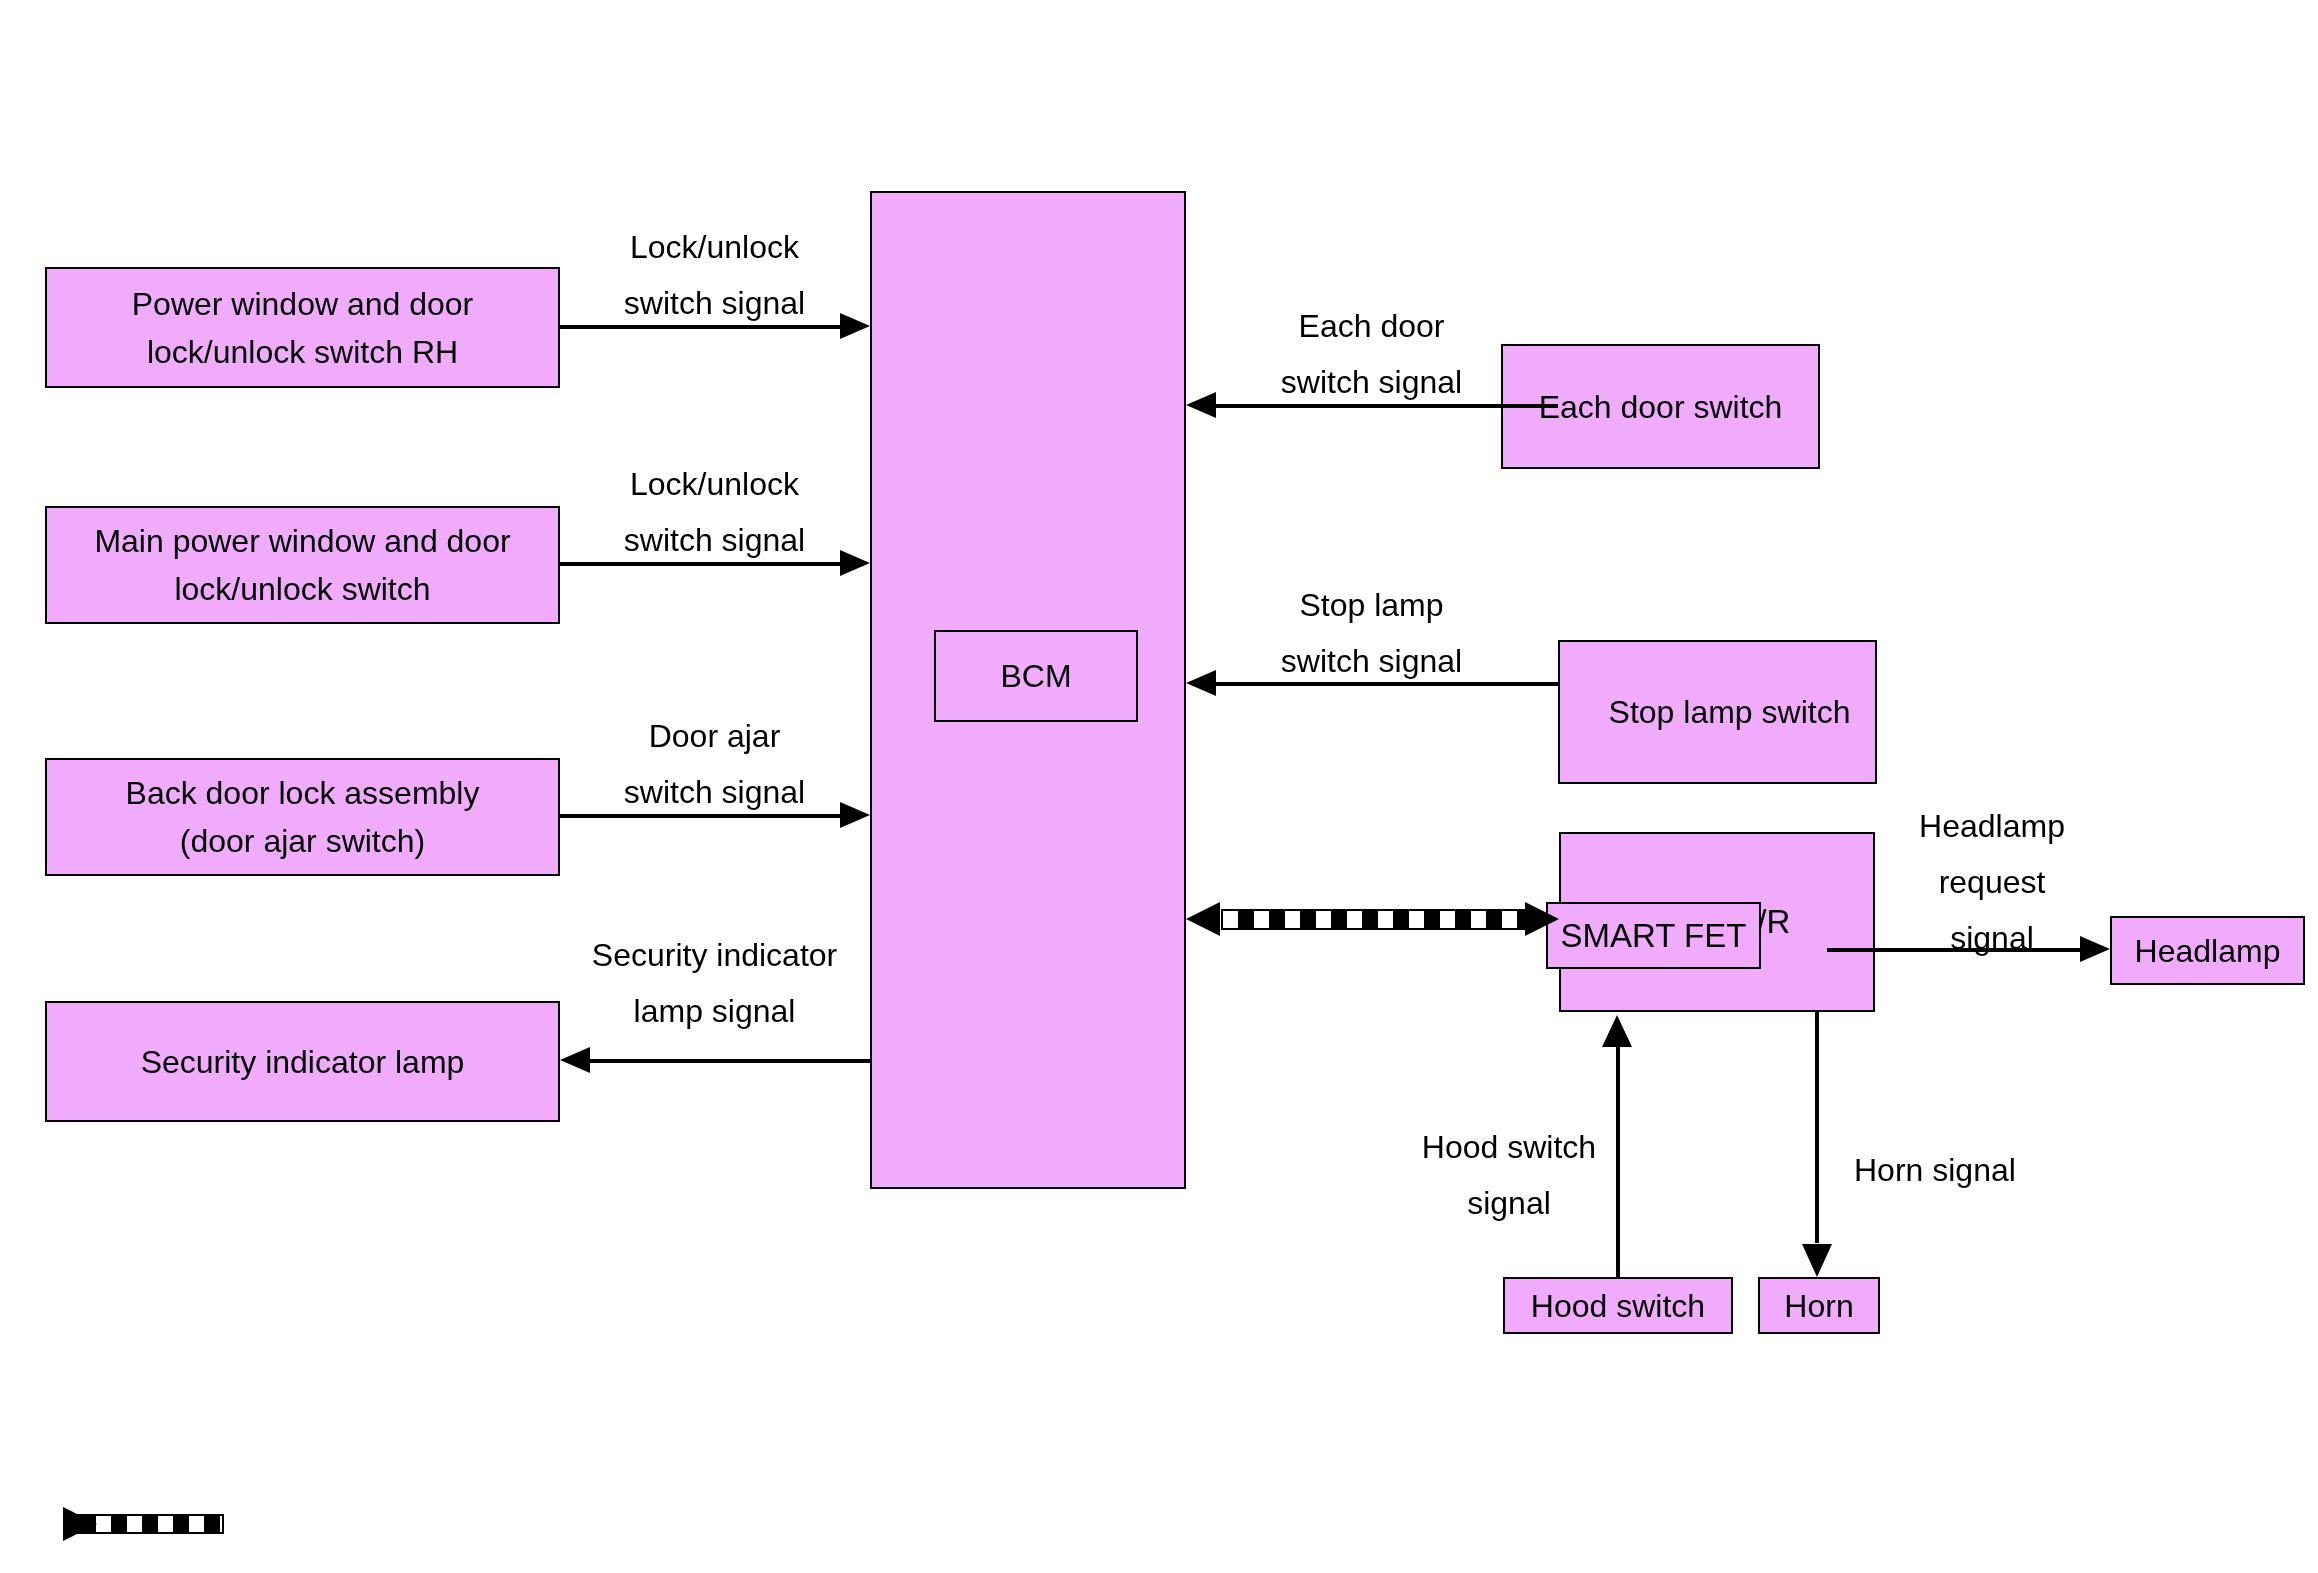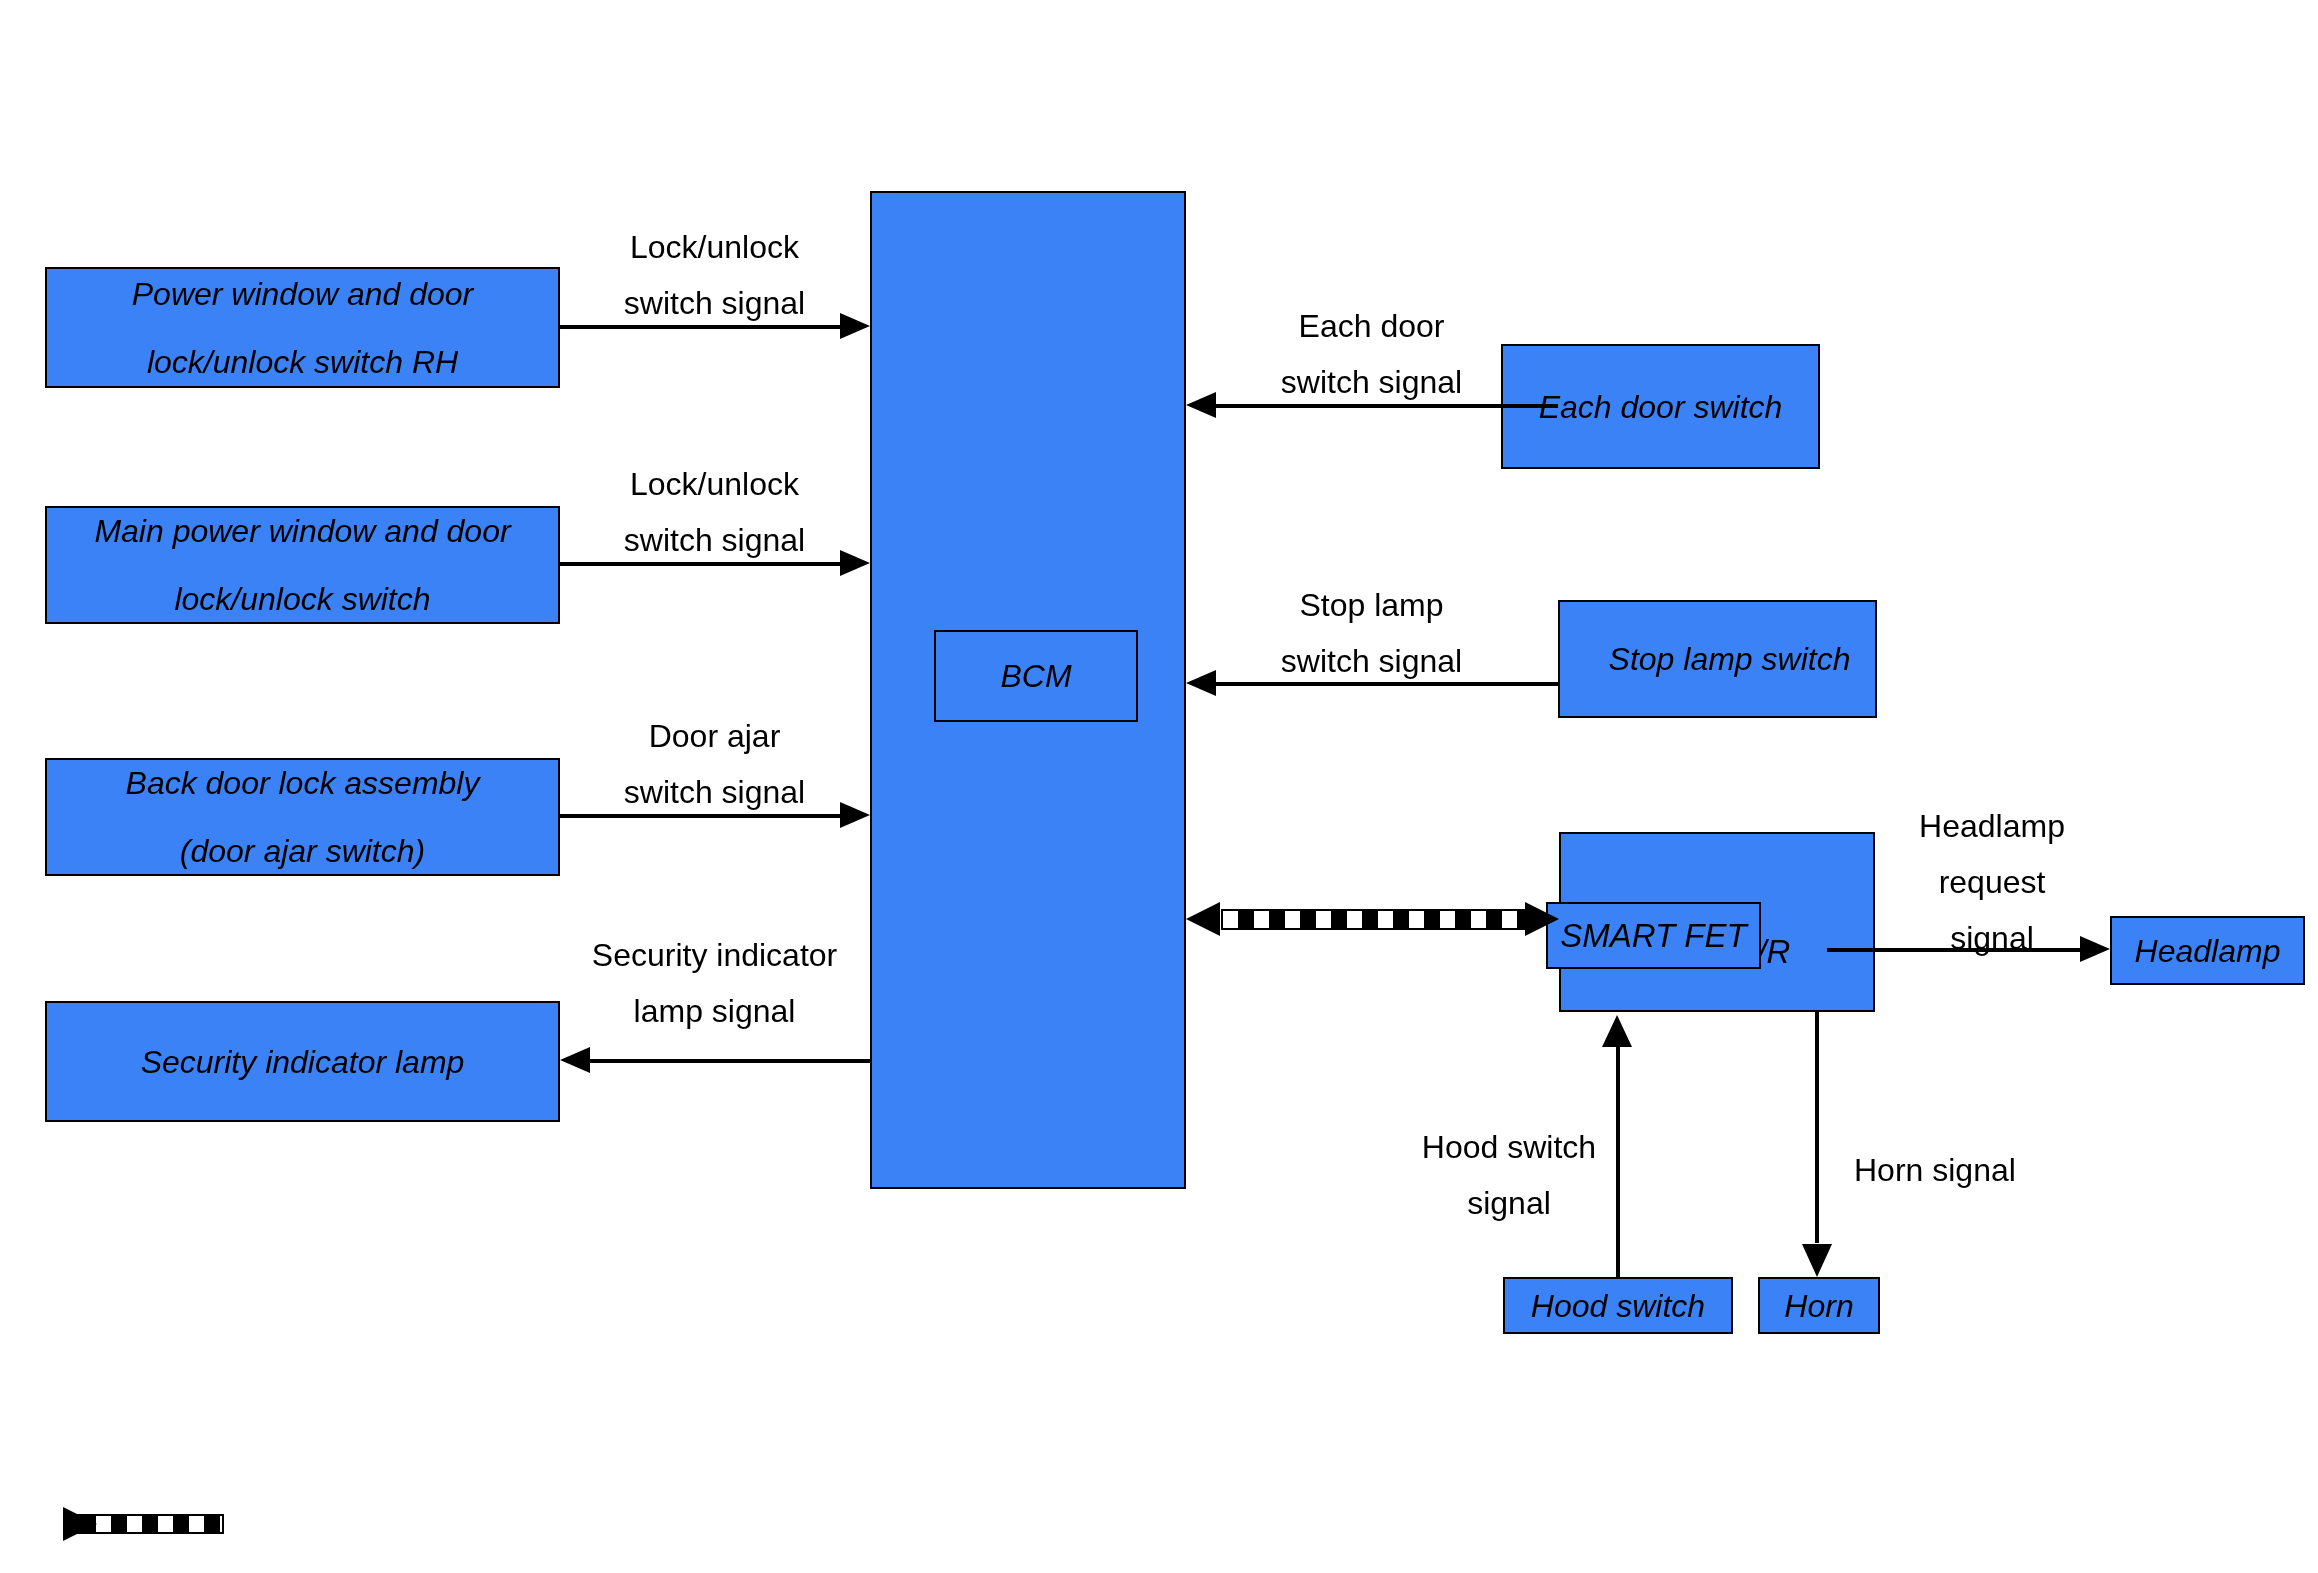--- a/index.html
+++ b/index.html
@@ -9,29 +9,28 @@
     height: 1573px;
     background: #ffffff;
     font-family: "Liberation Sans", sans-serif;
     color: #000000;
     overflow: hidden;
   }
   .box {
     position: absolute;
     box-sizing: border-box;
     border: 2.9px solid #000000;
-    background: #3b82f6;
+    background: #f0abfc;
     display: flex;
     align-items: center;
     justify-content: center;
     text-align: center;
     white-space: pre-line;
     font-size: 32px;
-    line-height: 68px;
-    font-style: italic;
+    line-height: 48px;
   }
   .sig {
     position: absolute;
     text-align: center;
     white-space: pre-line;
     font-size: 32px;
     line-height: 56px;
   }
   .hline { position: absolute; height: 4px; background: #000000; }
   .vline { position: absolute; width: 4px; background: #000000; }
@@ -51,21 +50,21 @@
   .can-head-r { border-top: 17px solid transparent; border-bottom: 17px solid transparent; border-left: 34px solid #000000; }
 
   
   #b-power    { left: 45px;   top: 267px;  width: 515px; height: 121px; }
   #b-main     { left: 45px;   top: 506px;  width: 515px; height: 118px; }
   #b-back     { left: 45px;   top: 758px; width: 515px; height: 118px; }
   #b-seclamp  { left: 45px;   top: 1001px; width: 515px; height: 121px; }
   #b-bcm-outer{ left: 870px; top: 191px;  width: 316px; height: 998px; }
   #b-bcm-inner{ left: 934px; top: 630px; width: 204px; height: 92px; font-size: 32px; }
   #b-eachdoor { left: 1501px; top: 344px;  width: 319px; height: 125px; }
-  #b-stoplamp { left: 1558px; top: 600px; width: 319px; height: 118px; padding-left: 24px; }
+  #b-stoplamp { left: 1558px; top: 640px; width: 319px; height: 144px; padding-left: 24px; }
   #b-ipdm     { left: 1559px; top: 832px; width: 316px; height: 180px; display: block; }
   #b-ipdm .ipdm-label { display: block; margin-top: 16px; text-align: center; font-size: 33px; }
   #b-smartfet { left: 1546px; top: 902px; width: 215px; height: 67px; font-size: 33px; }
   #b-headlamp { left: 2110px; top: 916px; width: 195px; height: 69px; }
   #b-hood     { left: 1503px; top: 1277px; width: 230px; height: 57px; }
   #b-horn     { left: 1758px; top: 1277px; width: 122px; height: 57px; }
 
   
   #s-lock1    { left: 554px;  top: 219px;  width: 321px; }
   #s-lock2    { left: 554px;  top: 456px;  width: 321px; }

